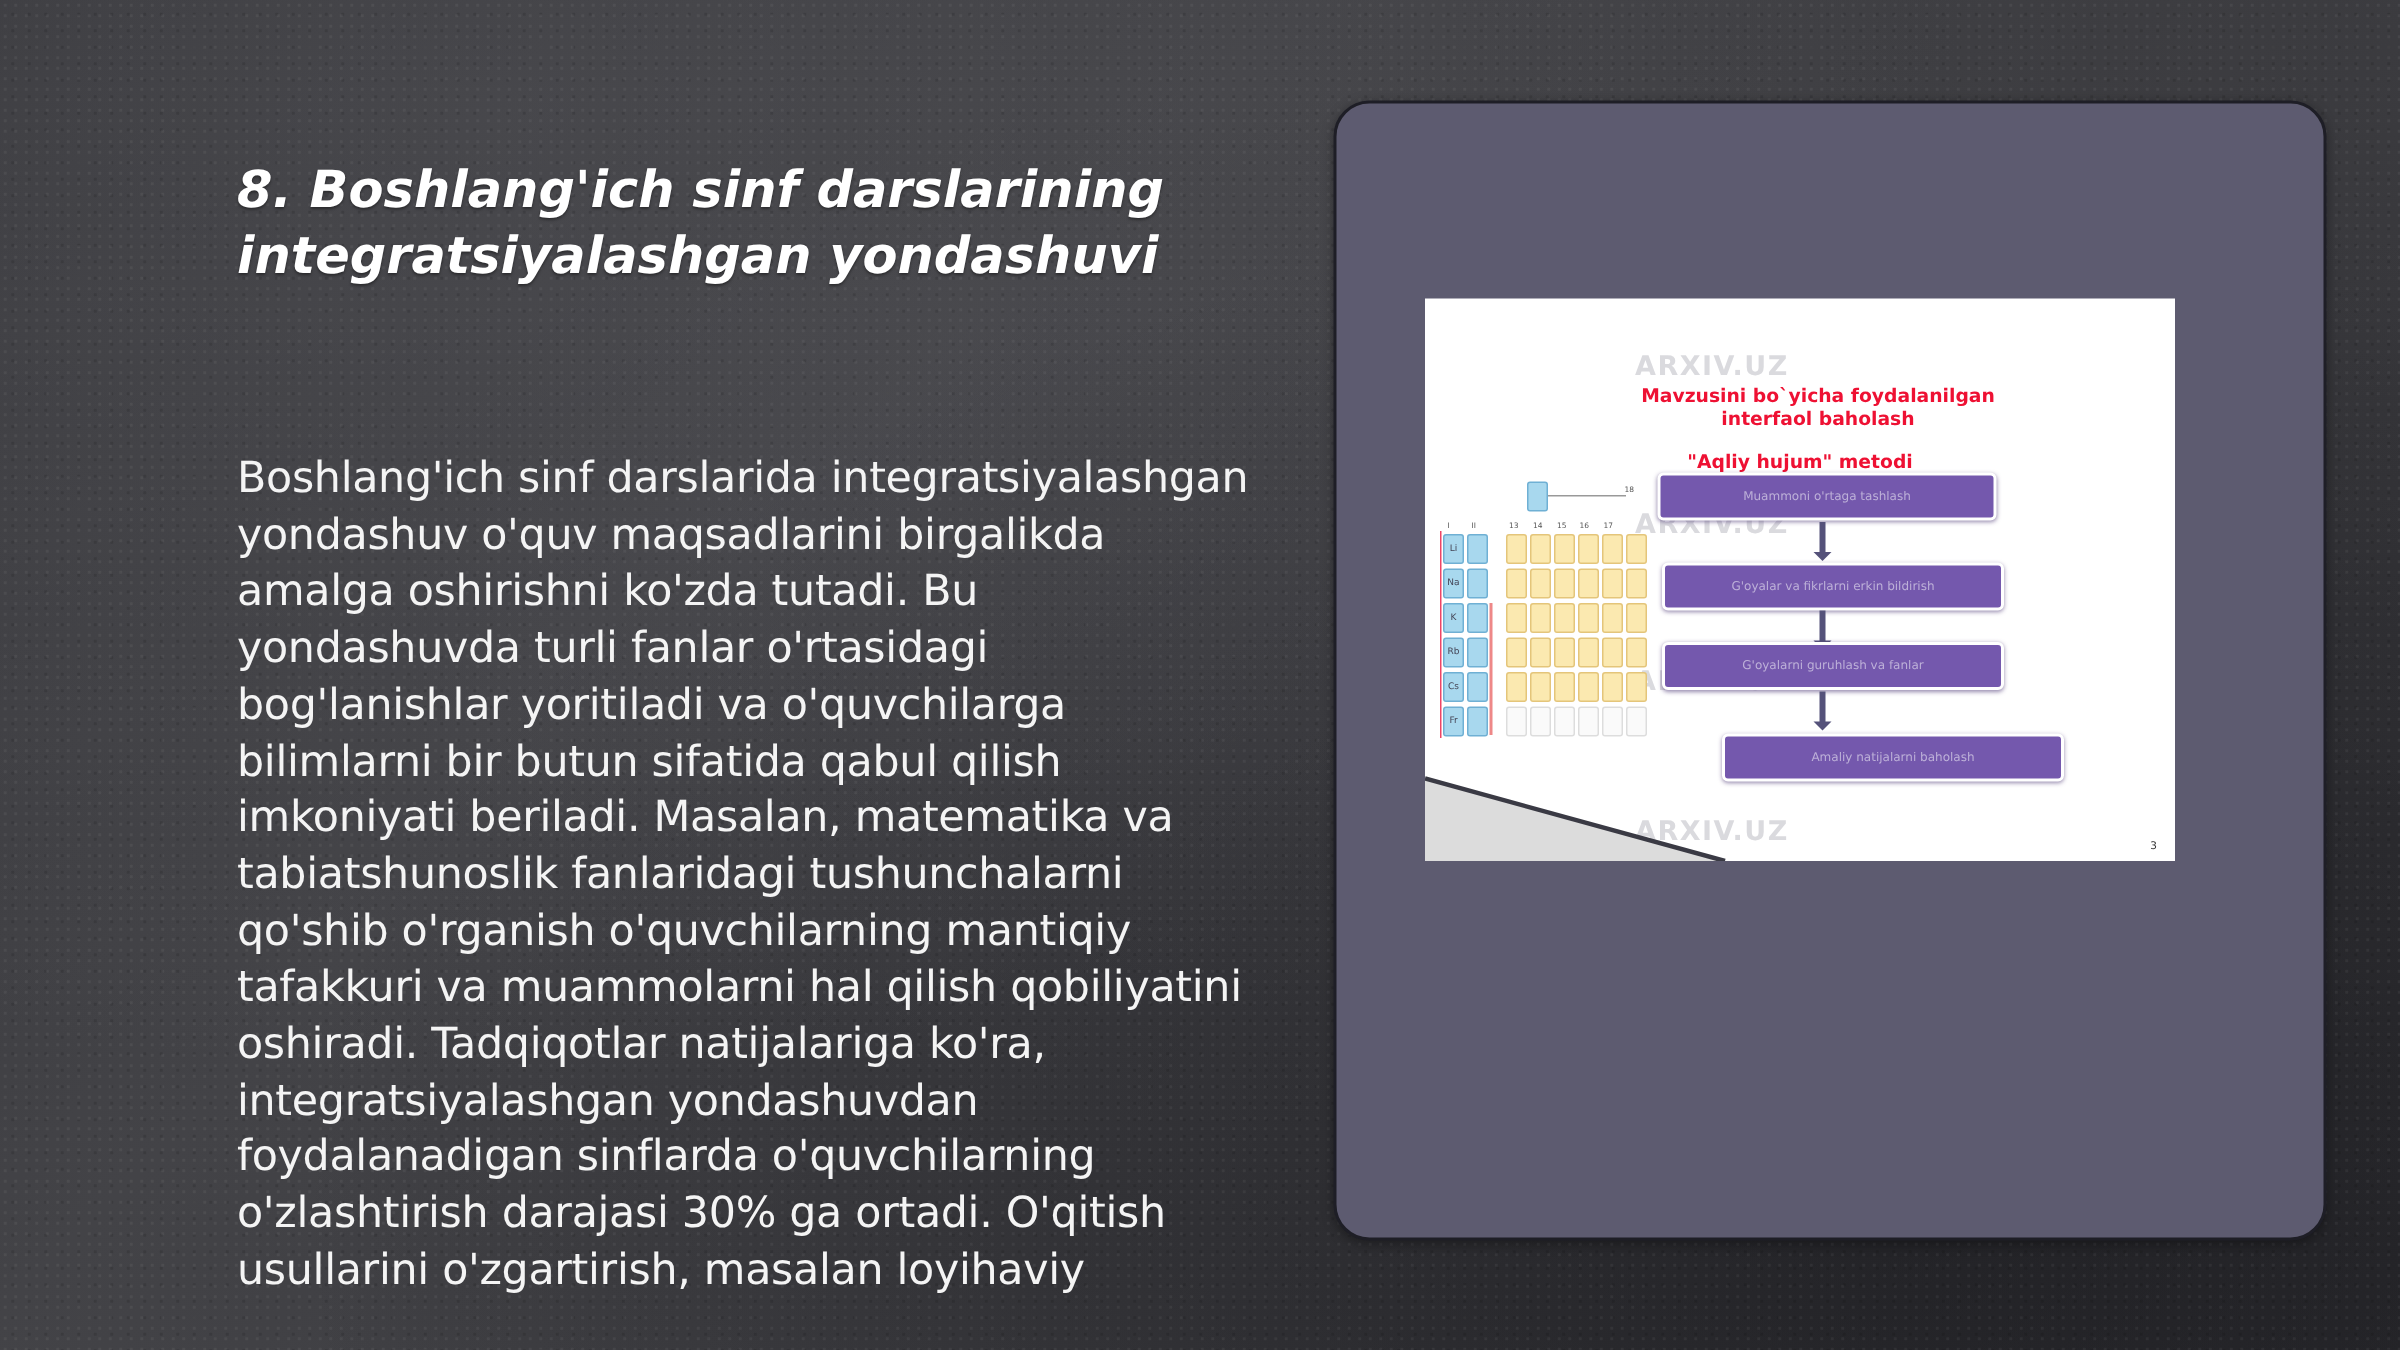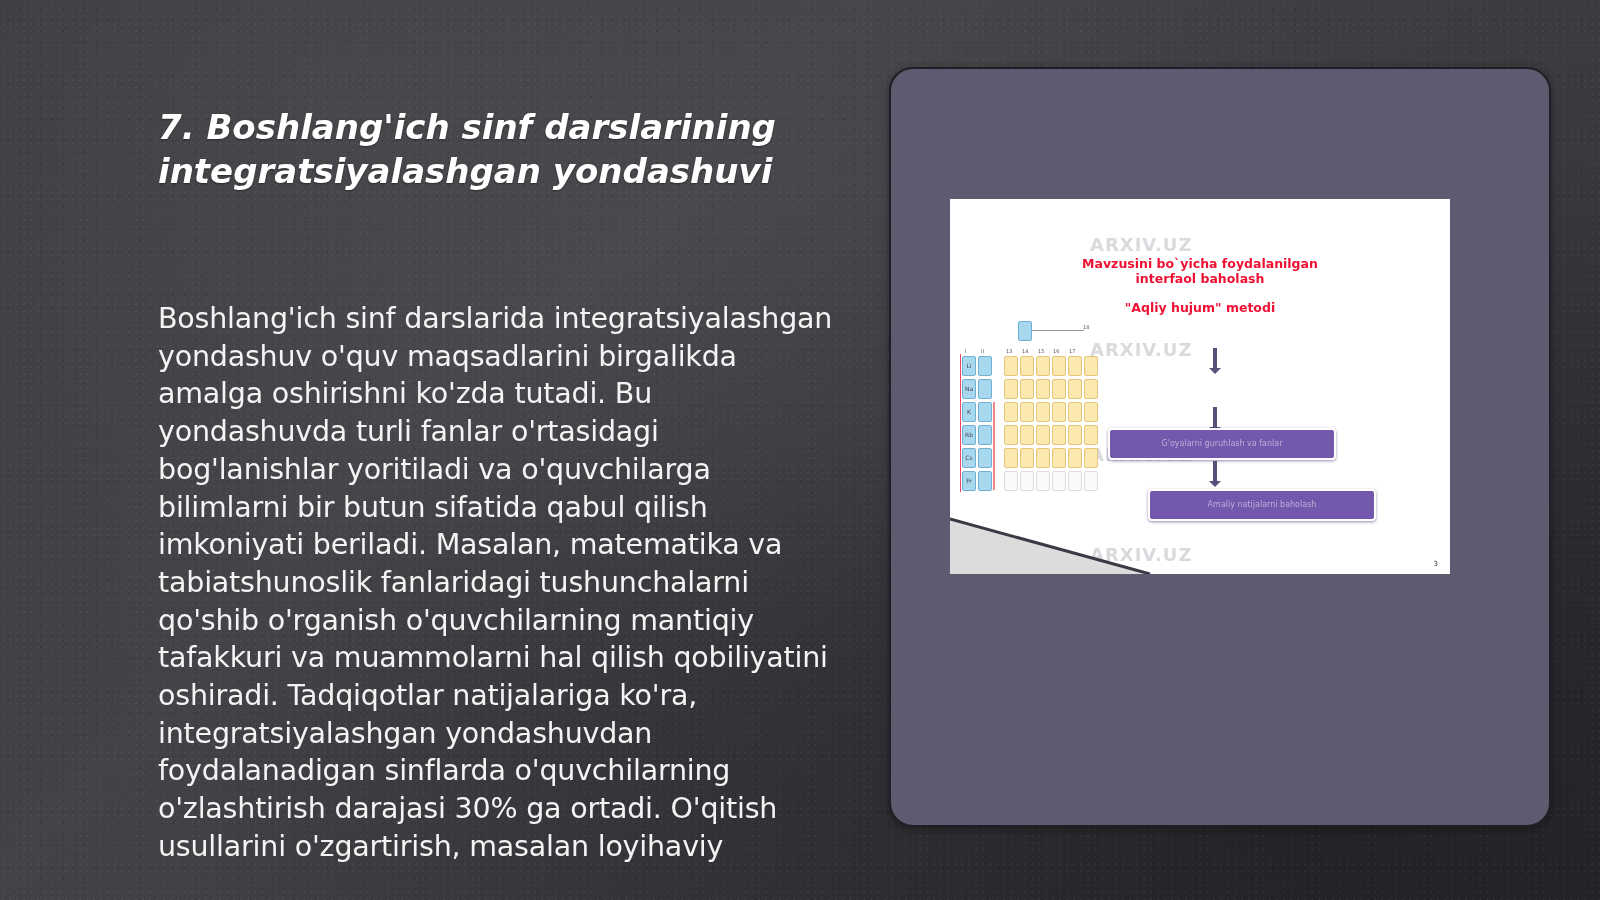--- a/index.html
+++ b/index.html
@@ -41,21 +41,21 @@
     position:absolute; left:950px; top:199px; width:500px; height:375px;
     background:#ffffff; overflow:hidden;
   }
   .slide-header {
     position:absolute; left:0; top:9px; width:100%; height:40px;
     background:linear-gradient(90deg,#2fa6d9 0%,#57bfe6 55%,#9ad6ef 100%);
     color:#1c3d74; font-family:"DejaVu Serif", serif; font-weight:bold;
     font-size:11.5px; line-height:40px; text-align:center; white-space:nowrap;
   }
   .slide-sub {
-    position:absolute; left:0; width:100%; top:57px; text-align:center;
+    position:absolute; left:12px; width:100%; top:57px; text-align:center;
     color:#ee1133; font-weight:bold; font-size:12.5px; line-height:15px;
   }
   .slide-method {
     position:absolute; left:0; width:100%; top:101px; text-align:center;
     color:#ee1133; font-weight:bold; font-size:12.5px;
   }
   .flow-box {
     position:absolute; height:28px; background:#7458ad;
     border:2px solid #ffffff; border-radius:4px;
     box-shadow:0 1px 3px rgba(80,60,120,0.6);
@@ -87,21 +87,21 @@
   }
   .page-num {
     position:absolute; right:12px; bottom:6px; font-size:7px; color:#333;
   }
 </style>
 </head>
 <body>
 
 <div class="noise"></div>
 
-<h1 class="title">7. Boshlang'ich sinf darslarining integratsiyalashgan yondashuvi</h1>
+<h1 class="title">8. Boshlang'ich sinf darslarining integratsiyalashgan yondashuvi</h1>
 
 <p class="body-text">Boshlang'ich sinf darslarida integratsiyalashgan yondashuv o'quv maqsadlarini birgalikda amalga oshirishni ko'zda tutadi. Bu yondashuvda turli fanlar o'rtasidagi bog'lanishlar yoritiladi va o'quvchilarga bilimlarni bir butun sifatida qabul qilish imkoniyati beriladi. Masalan, matematika va tabiatshunoslik fanlaridagi tushunchalarni qo'shib o'rganish o'quvchilarning mantiqiy tafakkuri va muammolarni hal qilish qobiliyatini oshiradi. Tadqiqotlar natijalariga ko'ra, integratsiyalashgan yondashuvdan foydalanadigan sinflarda o'quvchilarning o'zlashtirish darajasi 30% ga ortadi. O'qitish usullarini o'zgartirish, masalan loyihaviy</p>
 
 <div class="panel"></div>
 
 <div class="slide">
 
   <div class="watermark" style="left:140px;top:35px;">ARXIV.UZ</div>
   <div class="watermark" style="left:140px;top:140px;">ARXIV.UZ</div>
   <div class="watermark" style="left:140px;top:245px;">ARXIV.UZ</div>
@@ -173,21 +173,23 @@
       <div class="cell yellow" style="left:106px;top:124px;"></div>
       <div class="cell yellow" style="left:122px;top:124px;"></div>
     <div class="cell empty" style="left:42px;top:147px;"></div>
       <div class="cell empty" style="left:58px;top:147px;"></div>
       <div class="cell empty" style="left:74px;top:147px;"></div>
       <div class="cell empty" style="left:90px;top:147px;"></div>
       <div class="cell empty" style="left:106px;top:147px;"></div>
       <div class="cell empty" style="left:122px;top:147px;"></div>
   </div>
 
+  <div class="flow-box" style="left:155px;top:116px;width:222px;">Muammoni o'rtaga tashlash</div>
   <div class="flow-arrow" style="left:263px;top:149px;"></div>
+  <div class="flow-box" style="left:158px;top:176px;width:224px;">G'oyalar va fikrlarni erkin bildirish</div>
   <div class="flow-arrow" style="left:263px;top:208px;"></div>
   <div class="flow-box" style="left:158px;top:229px;width:224px;">G'oyalarni guruhlash va fanlar</div>
   <div class="flow-arrow" style="left:263px;top:262px;"></div>
   <div class="flow-box" style="left:158px;top:290px;width:224px;margin-left:40px;">Amaliy natijalarni baholash</div>
 
   <svg class="slide-floor" viewBox="0 0 500 60" preserveAspectRatio="none">
     <polygon points="0,5 0,60 200,60" fill="#dcdcdc"></polygon>
     <line x1="0" y1="5" x2="200" y2="60" stroke="#3a3a44" stroke-width="3"></line>
   </svg>
 

